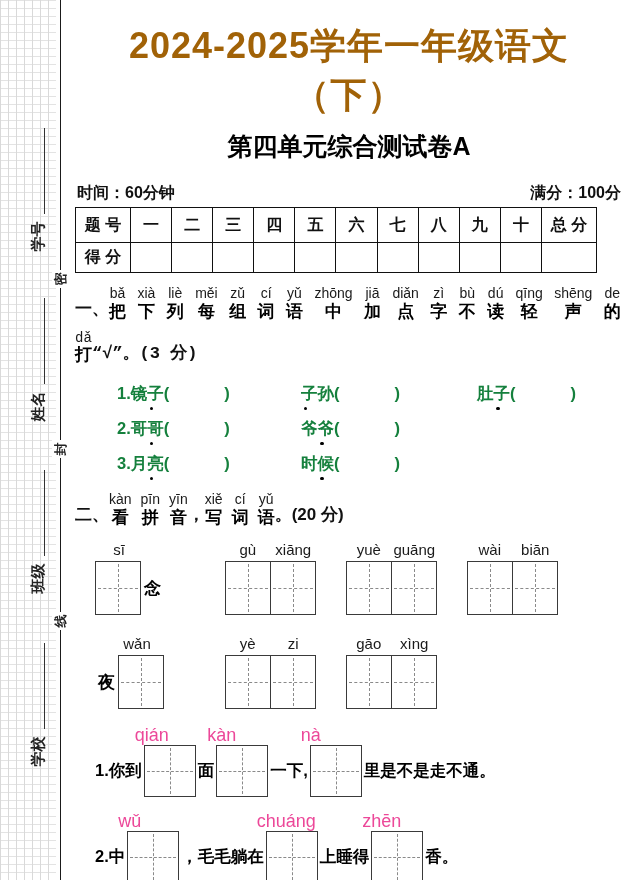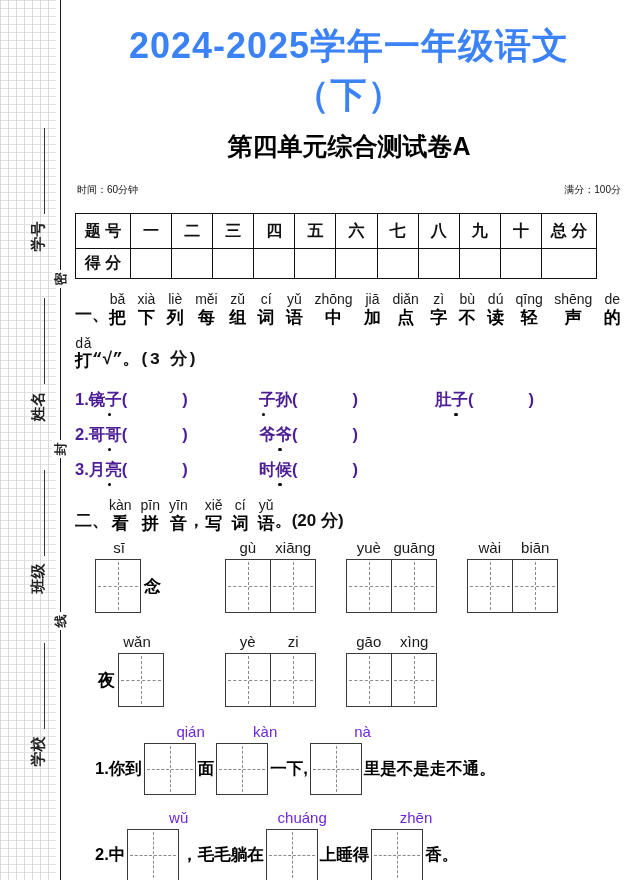--- a/index.html
+++ b/index.html
@@ -23,71 +23,71 @@
   }
   .bind-field .fill-line{display:inline-block;width:86px;border-bottom:1.6px solid #333;height:12px;}
   .seal-rule{position:absolute;left:60px;top:0;bottom:0;width:0;border-left:1.8px solid #1a1a1a;}
   .seal-char{
     position:absolute;left:52px;width:18px;height:18px;background:#fff;
     transform:rotate(-90deg);font-size:13px;font-weight:bold;color:#222;
     display:flex;align-items:center;justify-content:center;
   }
   
   .main{position:absolute;left:75px;top:0;width:548px;}
-  .title{margin-top:22px;text-align:center;font-size:36px;font-weight:900;letter-spacing:1px;color:#3b82f6;}
+  .title{margin-top:22px;text-align:center;font-size:36px;font-weight:900;letter-spacing:1px;color:#a16207;}
   .subtitle{margin-top:10px;text-align:center;font-size:25px;font-weight:900;color:#000;}
   .meta-row{margin-top:20px;display:flex;justify-content:space-between;
-    font-size:10px;font-weight:normal;color:#111;padding:0 2px;}
-  
-  table.score{border-collapse:collapse;width:522px;margin-top:16px;}
+    font-size:16px;font-weight:bold;color:#111;padding:0 2px;}
+  
+  table.score{border-collapse:collapse;width:522px;margin-top:3px;}
   table.score td{border:1.7px solid #111;text-align:center;font-weight:bold;font-size:16px;color:#111;}
   table.score tr.hd td{height:32px;}
   table.score tr.sc td{height:27px;}
   table.score td.wide{width:52px;}
   
   .hline{display:flex;align-items:flex-end;margin-top:13px;}
   .hnum{font-size:17px;font-weight:900;padding-bottom:1px;white-space:nowrap;}
   .pairs-spread{flex:1;display:flex;justify-content:space-between;padding-right:2px;}
   .pair{display:flex;flex-direction:column;align-items:center;line-height:1.12;justify-content:flex-end;}
   .pair .py{font-size:14px;font-weight:normal;color:#1a1a1a;white-space:nowrap;}
   .pair .hz{font-size:17px;font-weight:900;color:#000;}
   .pairs-tight{display:flex;gap:9px;}
   .hrest{font-size:17px;font-weight:900;padding-bottom:1px;white-space:nowrap;}
   .hline2{display:flex;align-items:flex-end;margin-top:10px;font-family:Liberation Mono, monospace;}
   
-  .itemrow{display:flex;margin-top:12px;font-size:16.5px;font-weight:900;color:#4c1d95;height:23px;}
+  .itemrow{display:flex;margin-top:12px;font-size:16.5px;font-weight:900;color:#15803d;height:23px;margin-left:42px;}
   .itemrow .c1{width:184px;}
   .itemrow .c2{width:176px;}
   .itemrow .c3{flex:1;}
   .blank{white-space:pre;letter-spacing:0;}
   .dotch{position:relative;display:inline-block;}
   .dotch::after{content:"";position:absolute;left:18%;bottom:-5px;width:3.2px;height:3.2px;border-radius:50%;background:#000;}
   
   .gridrow{display:flex;gap:30px;margin-left:20px;align-items:flex-end;}
-  .gr1{margin-top:6px;}
+  .gr1{margin-top:14px;}
   .gr2{margin-top:20px;}
   .wgroup{display:flex;flex-direction:column;}
   .wgroup.first{min-width:100px;}
   .wpin{display:flex;font-size:15px;color:#1a1a1a;height:20px;}
   .wpin span{flex:1;text-align:center;white-space:nowrap;}
   .wrow{display:flex;align-items:center;}
   .wbox{display:flex;border:1.8px solid #3a3a3a;background:#fff;}
   .cell{width:44px;height:52px;position:relative;}
   .cell + .cell{border-left:1.4px solid #3a3a3a;}
   .cell::before{content:"";position:absolute;left:50%;top:2px;bottom:2px;border-left:1px dashed #8a8a8a;}
   .cell::after{content:"";position:absolute;top:50%;left:2px;right:2px;border-top:1px dashed #8a8a8a;}
   .hz-side{font-size:17px;font-weight:900;color:#000;padding:0 3px;}
   
   .sentence{display:flex;align-items:center;margin-left:20px;font-size:16.5px;font-weight:900;color:#000;white-space:nowrap;}
   .s1{margin-top:36px;}
   .s2{margin-top:34px;}
   .sbox{position:relative;display:inline-block;width:50px;height:50px;border:1.7px solid #3a3a3a;margin:0 2px;background:#fff;}
   .sbox::before{content:"";position:absolute;left:50%;top:2px;bottom:2px;border-left:1px dashed #8a8a8a;}
   .sbox::after{content:"";position:absolute;top:50%;left:2px;right:2px;border-top:1px dashed #8a8a8a;}
-  .spin{position:absolute;top:-21px;left:-10px;right:-10px;text-align:right;font-size:15px;font-weight:normal;color:#6d28d9;}
+  .spin{position:absolute;top:-21px;left:-10px;right:-10px;text-align:left;font-size:18px;font-weight:normal;color:#ec4899;}
 </style>
 </head>
 <body>
 
 <div class="page">
 
   <div class="margin-grid"></div>
 
   <div class="bind-field" style="top:180px;">
     <span>学号</span>

